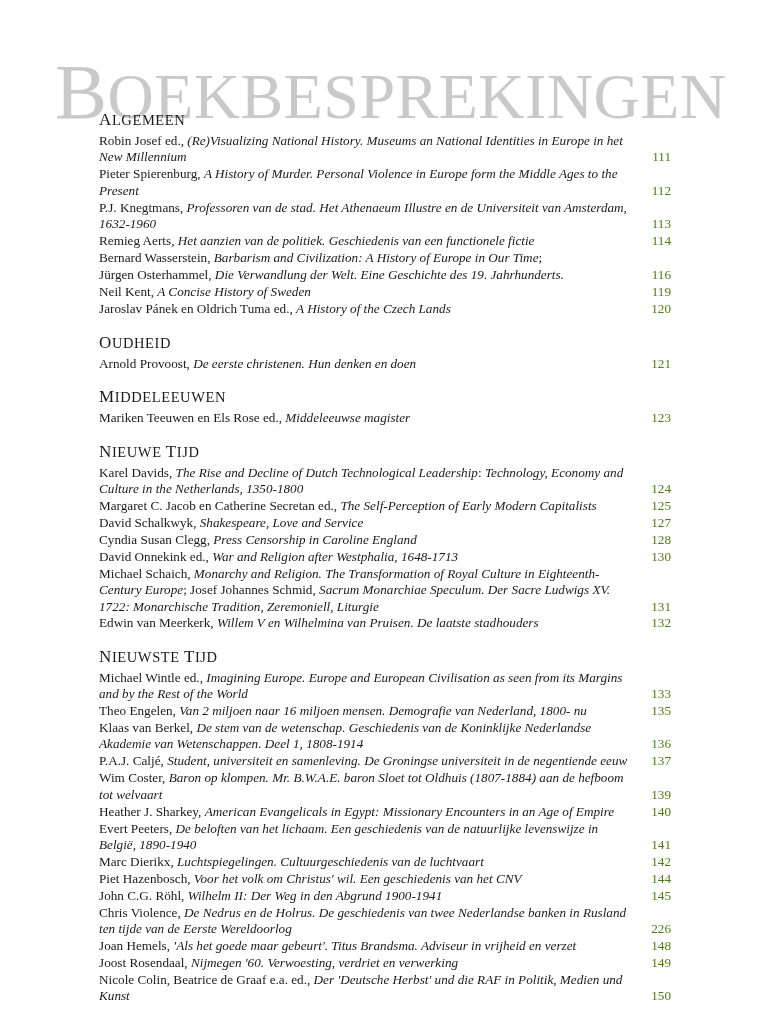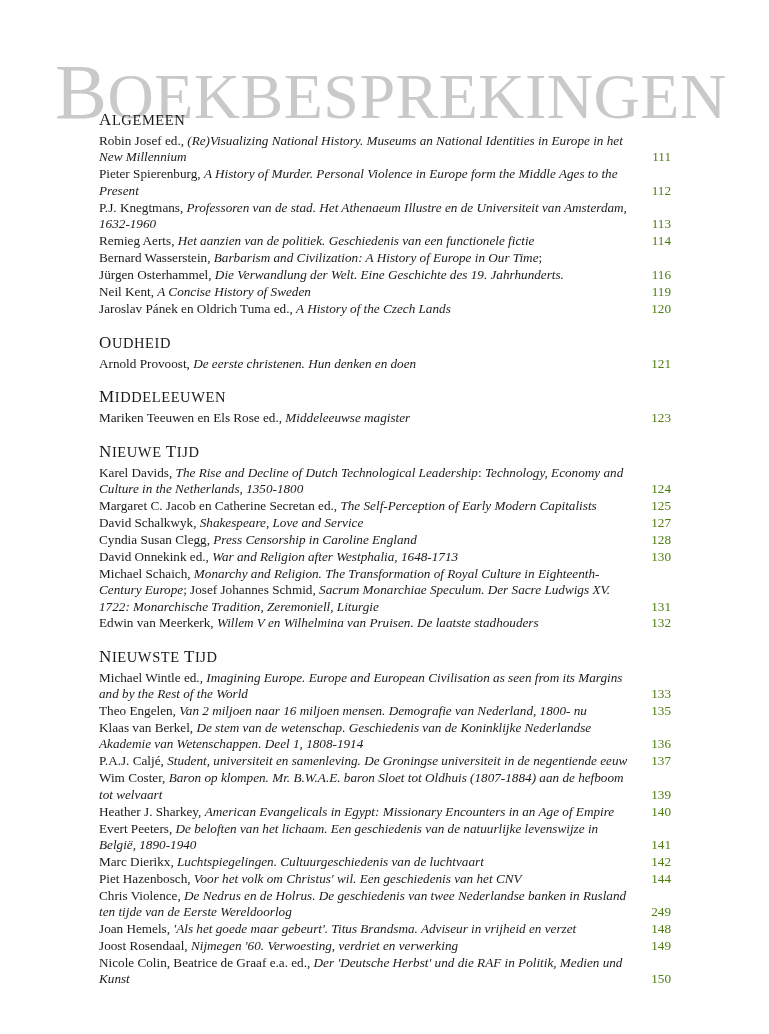--- a/index.html
+++ b/index.html
@@ -219,22 +219,26 @@
           </div>
           <div class="entry">
             <span class="text"><span>Marc Dierikx, </span><i>Luchtspiegelingen. Cultuurgeschiedenis van de luchtvaart</i></span>
             <span class="page-no">142</span>
           </div>
           <div class="entry">
             <span class="text"><span>Piet Hazenbosch, </span><i>Voor het volk om Christus' wil. Een geschiedenis van het CNV</i></span>
             <span class="page-no">144</span>
           </div>
           <div class="entry">
+            <span class="text"><span>John C.G. Röhl, </span><i>Wilhelm II: Der Weg in den Abgrund 1900-1941</i></span>
+            <span class="page-no">145</span>
+          </div>
+          <div class="entry">
             <span class="text"><span>Chris Violence, </span><i>De Nedrus en de Holrus. De geschiedenis van twee Nederlandse banken in Rusland ten tijde van de Eerste Wereldoorlog</i></span>
-            <span class="page-no">249</span>
+            <span class="page-no">226</span>
           </div>
           <div class="entry">
             <span class="text"><span>Joan Hemels, </span><i>'Als het goede maar gebeurt'. Titus Brandsma. Adviseur in vrijheid en verzet</i></span>
             <span class="page-no">148</span>
           </div>
           <div class="entry">
             <span class="text"><span>Joost Rosendaal, </span><i>Nijmegen '60. Verwoesting, verdriet en verwerking</i></span>
             <span class="page-no">149</span>
           </div>
           <div class="entry">

